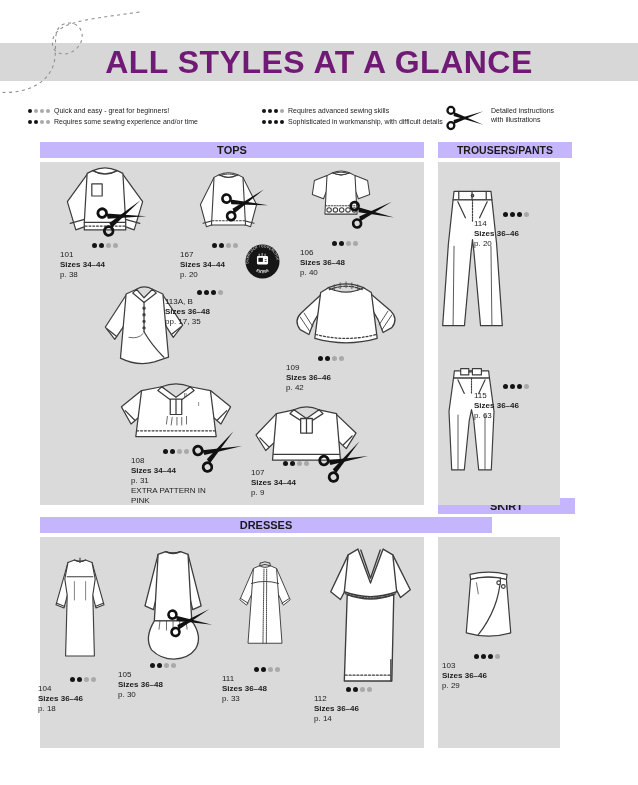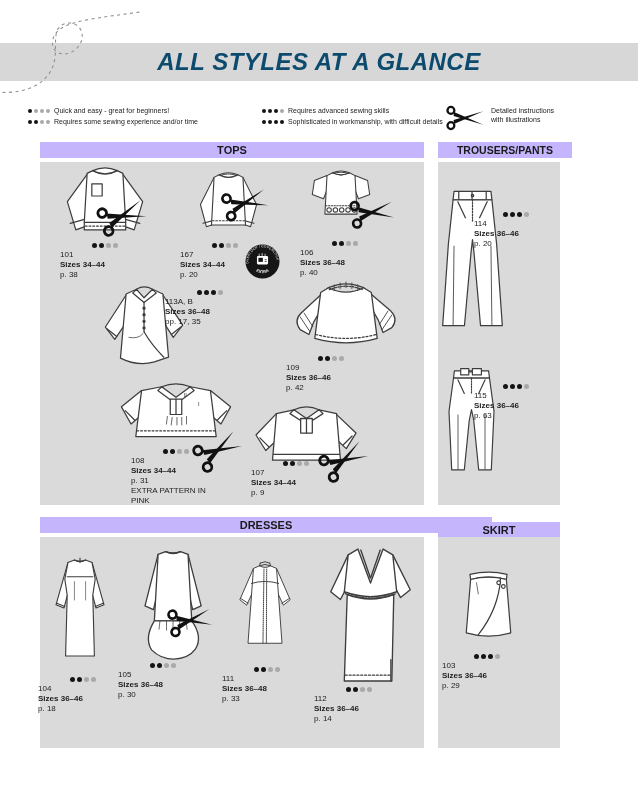--- a/index.html
+++ b/index.html
@@ -1,21 +1,21 @@
 <!DOCTYPE html>
 <html><head>
 <meta charset="utf-8">
 <style>
   html,body{margin:0;padding:0;background:#fff;}
   .page{position:relative;width:638px;height:785px;background:#ffffff;overflow:hidden;
         font-family:"Liberation Sans","DejaVu Sans",sans-serif;color:#1a1a1a;}
   .abs{position:absolute;}
   .bar{position:absolute;background:#d7d7d7;}
   .title-bar{left:0;top:43px;width:638px;height:38px;display:flex;align-items:center;justify-content:center;}
-  .page-title{font-size:24px;font-weight:bold;letter-spacing:.5px;color:#0c4a6e;font-style:italic;}
+  .page-title{font-size:32px;font-weight:bold;letter-spacing:.5px;color:#701a75;}
   .subtitle-bar{left:40px;top:86px;width:518px;height:15px;text-align:center;
                 font-size:10.5px;font-weight:bold;line-height:15px;}
   .section-bar{height:16px;font-size:11px;font-weight:bold;text-align:center;line-height:16px;background:#c4b5fd;position:absolute;}
   .panel{position:absolute;background:#dadada;}
   .legend-row{position:absolute;display:flex;align-items:center;gap:4px;font-size:7px;color:#222;white-space:nowrap;}
   .legend-note{position:absolute;font-size:7px;line-height:9px;color:#222;}
   .dots{display:flex;justify-content:center;gap:2px;}
   .dot{width:5px;height:5px;border-radius:50%;}
   .dots.sm .dot{width:4px;height:4px;}
   .dot.on{background:#141414;}
@@ -95,21 +95,21 @@
       </svg>
   </div>
   <div class="legend-note" style="left:491px;top:106px">
     <div>Detailed instructions</div>
     <div>with illustrations</div>
   </div>
 
   <div class="section-bar" style="left:40px;top:142px;width:384px"><span>TOPS</span></div>
   <div class="section-bar" style="left:438px;top:142px;width:134px;font-size:10.5px"><span>TROUSERS/PANTS</span></div>
   <div class="section-bar" style="left:40px;top:517px;width:452px"><span>DRESSES</span></div>
-  <div class="section-bar" style="left:438px;top:522px;width:122px"><span>SKIRT</span></div>
+  <div class="section-bar" style="left:438px;top:498px;width:137px"><span>SKIRT</span></div>
 
   <div class="panel" style="left:40px;top:162px;width:384px;height:343px"></div>
   <div class="panel" style="left:438px;top:162px;width:122px;height:343px"></div>
   <div class="panel" style="left:40px;top:537px;width:384px;height:211px"></div>
   <div class="panel" style="left:438px;top:537px;width:122px;height:211px"></div>
 
   <div class="garment" style="left:57px;top:164px;width:96px;height:80px">
     <svg viewBox="0 0 100 85">
       <g fill="#fff" stroke="#3d3d3d" stroke-width="1.3" stroke-linejoin="round" stroke-linecap="round">
         <path d="M31 11 L10 40 L19 70 L33 65 L35 28 Z"></path>

